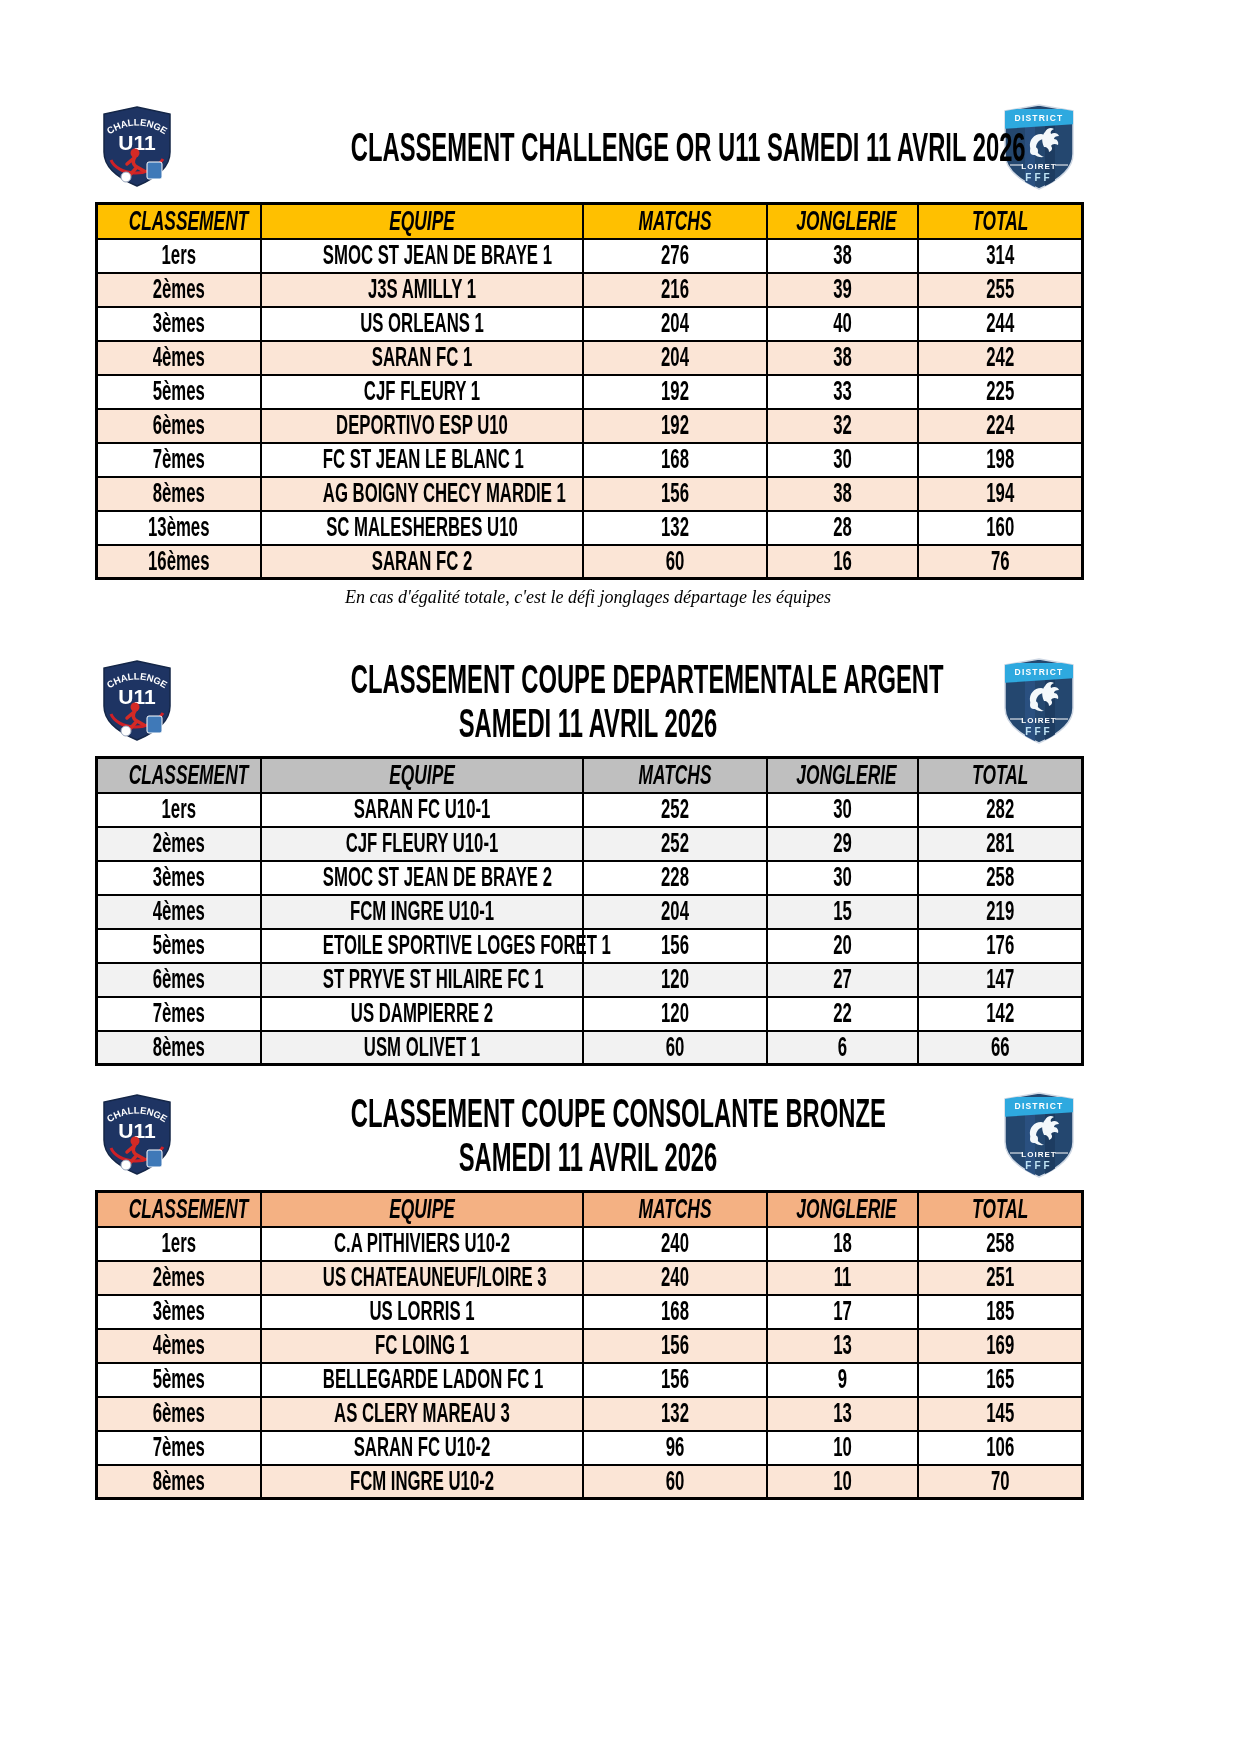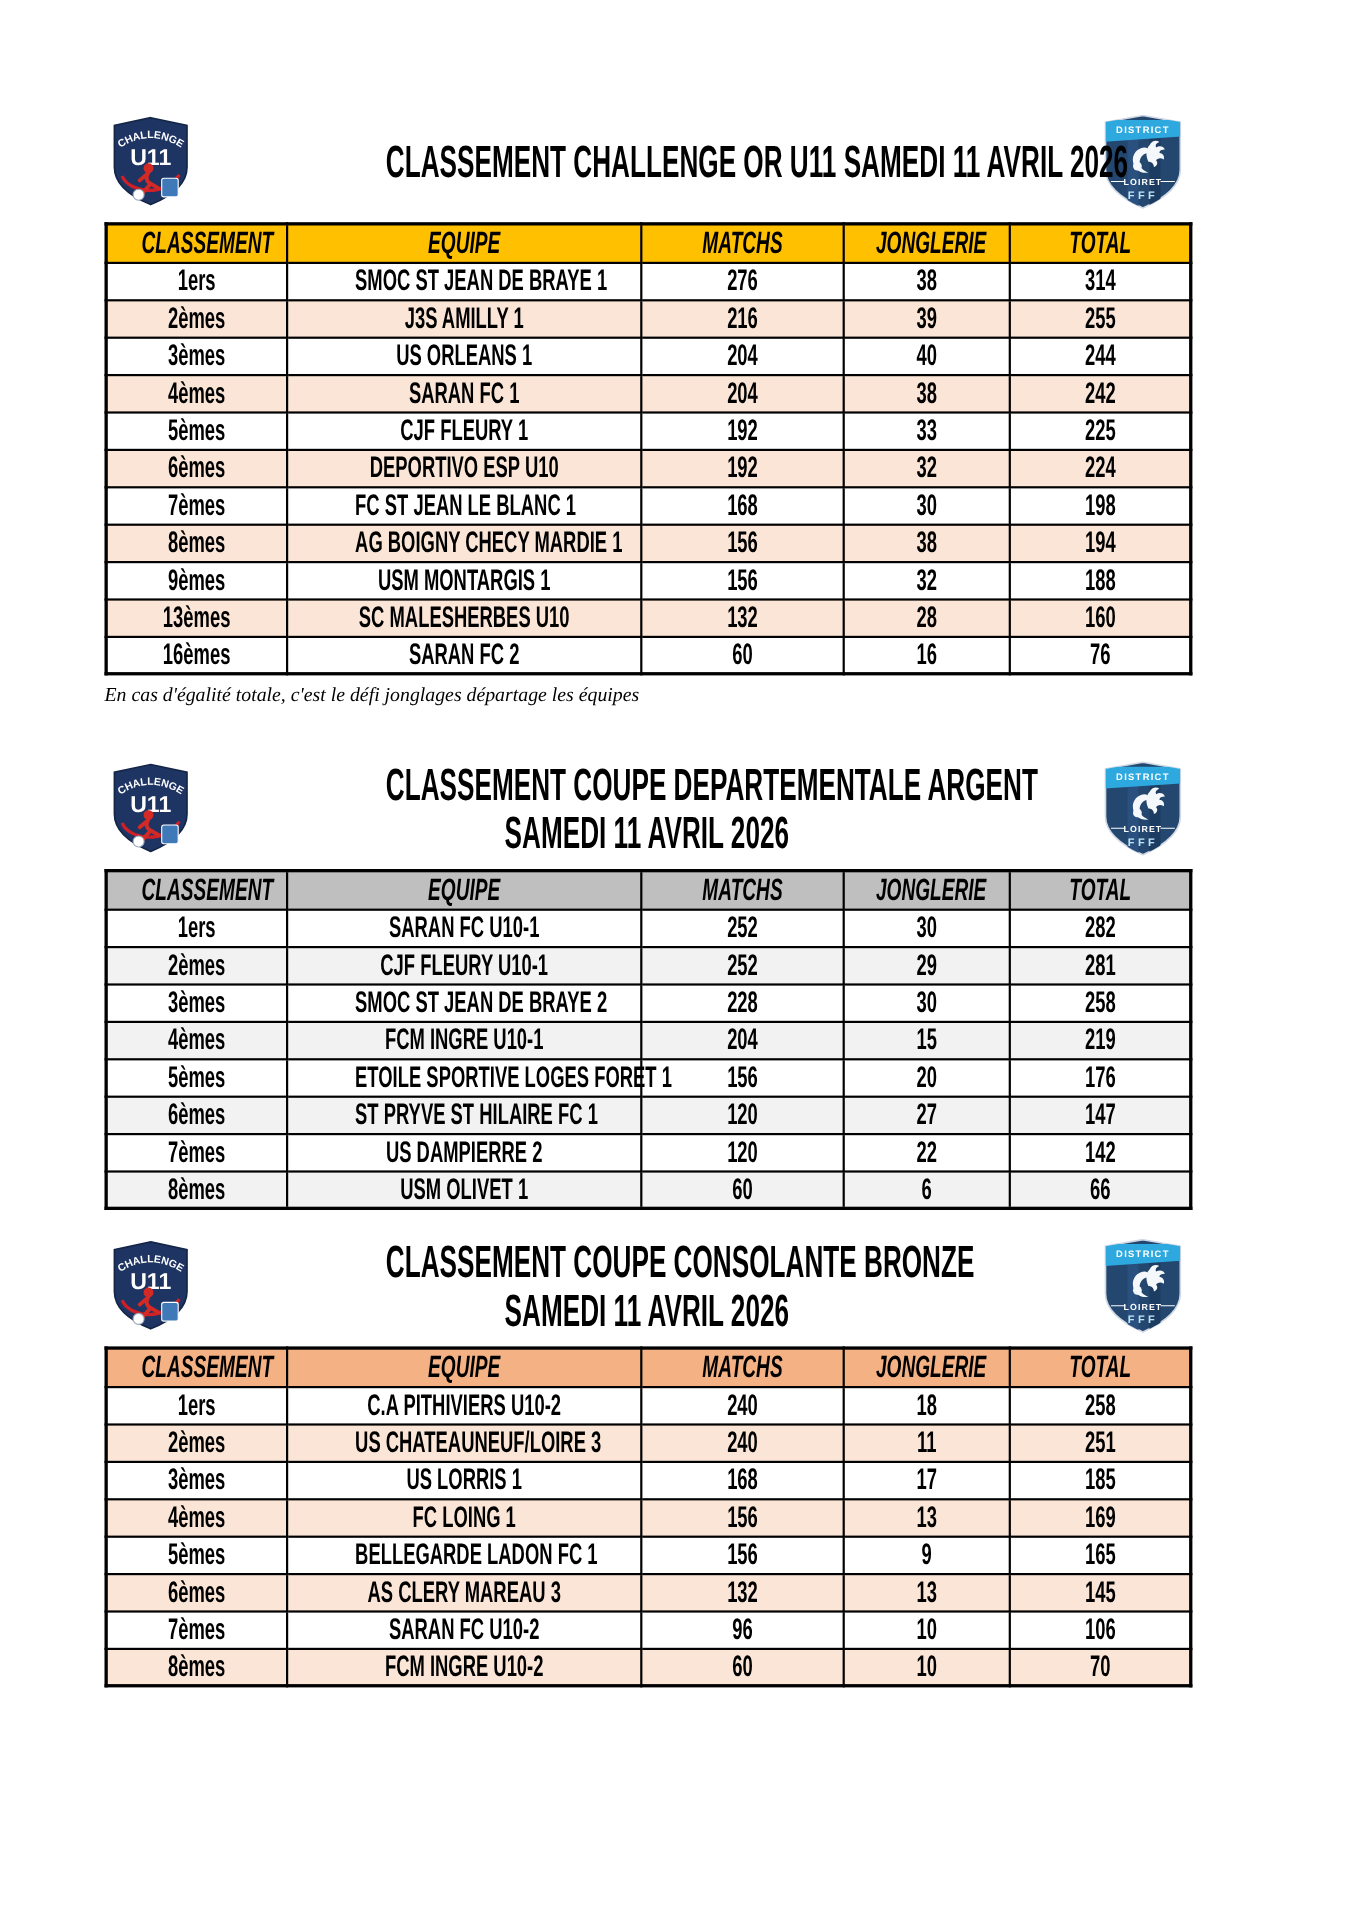--- a/index.html
+++ b/index.html
@@ -34,21 +34,21 @@
   .rank-table thead th { background:var(--hdr); height:35px; }
   .rank-table tbody tr:nth-child(even) td { background:var(--alt); }
   .cell-text {
     display:block; white-space:nowrap; text-align:center;
     font-weight:bold; font-size:27px; line-height:1;
     transform:scaleX(0.62); transform-origin:center;
   }
   .cell-text.hdr { font-style:italic; font-size:28px; }
 
   .note {
-    margin-top:7px; 
+    margin-top:7px; text-align:center;
     font-family:"Liberation Serif", serif; font-style:italic; font-size:18px; color:#000;
   }
 </style>
 </head>
 <body>
 
 <div id="content">
     <section class="section" style="--hdr: #FFC000; --alt: #FBE5D6;">
     <div class="band">
       <span class="logo-slot">
@@ -258,37 +258,20 @@
             </td>
             <td>
               <span class="cell-text">38</span>
             </td>
             <td>
               <span class="cell-text">194</span>
             </td>
           </tr>
           <tr>
             <td>
-              <span class="cell-text">9èmes</span>
-            </td>
-            <td>
-              <span class="cell-text">USM MONTARGIS 1</span>
-            </td>
-            <td>
-              <span class="cell-text">156</span>
-            </td>
-            <td>
-              <span class="cell-text">32</span>
-            </td>
-            <td>
-              <span class="cell-text">188</span>
-            </td>
-          </tr>
-          <tr>
-            <td>
               <span class="cell-text">13èmes</span>
             </td>
             <td>
               <span class="cell-text">SC MALESHERBES U10</span>
             </td>
             <td>
               <span class="cell-text">132</span>
             </td>
             <td>
               <span class="cell-text">28</span>

